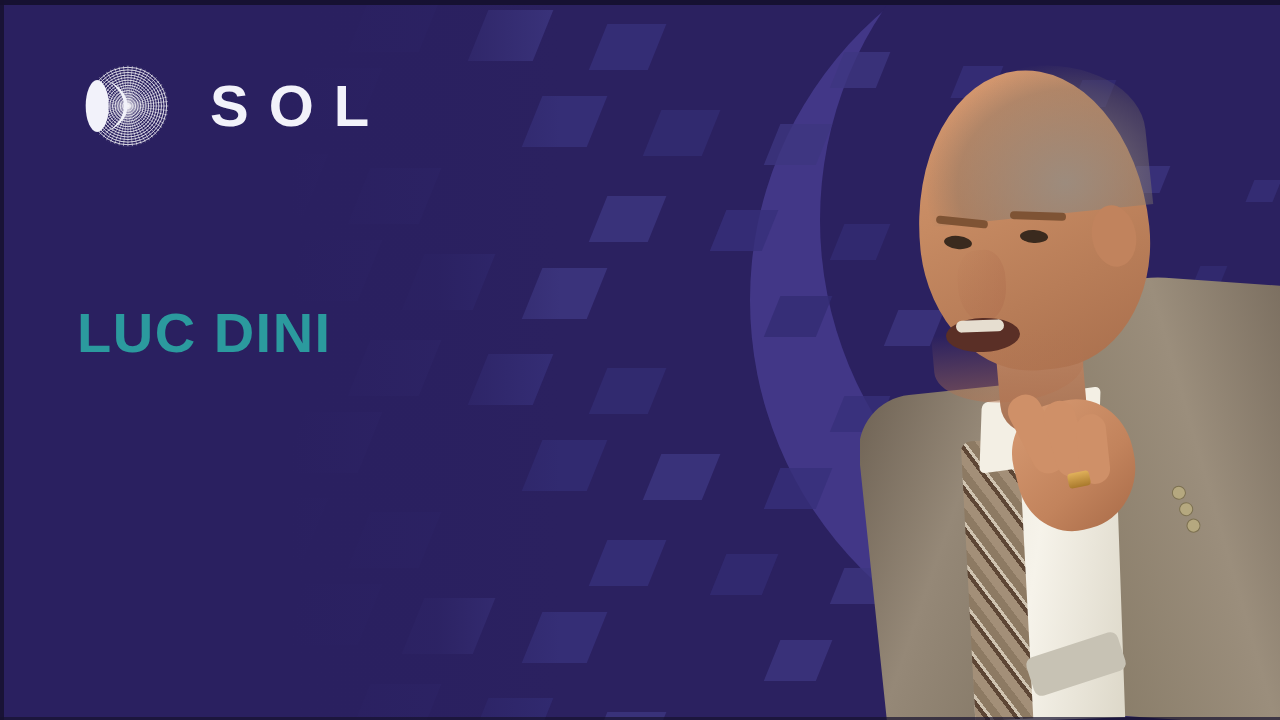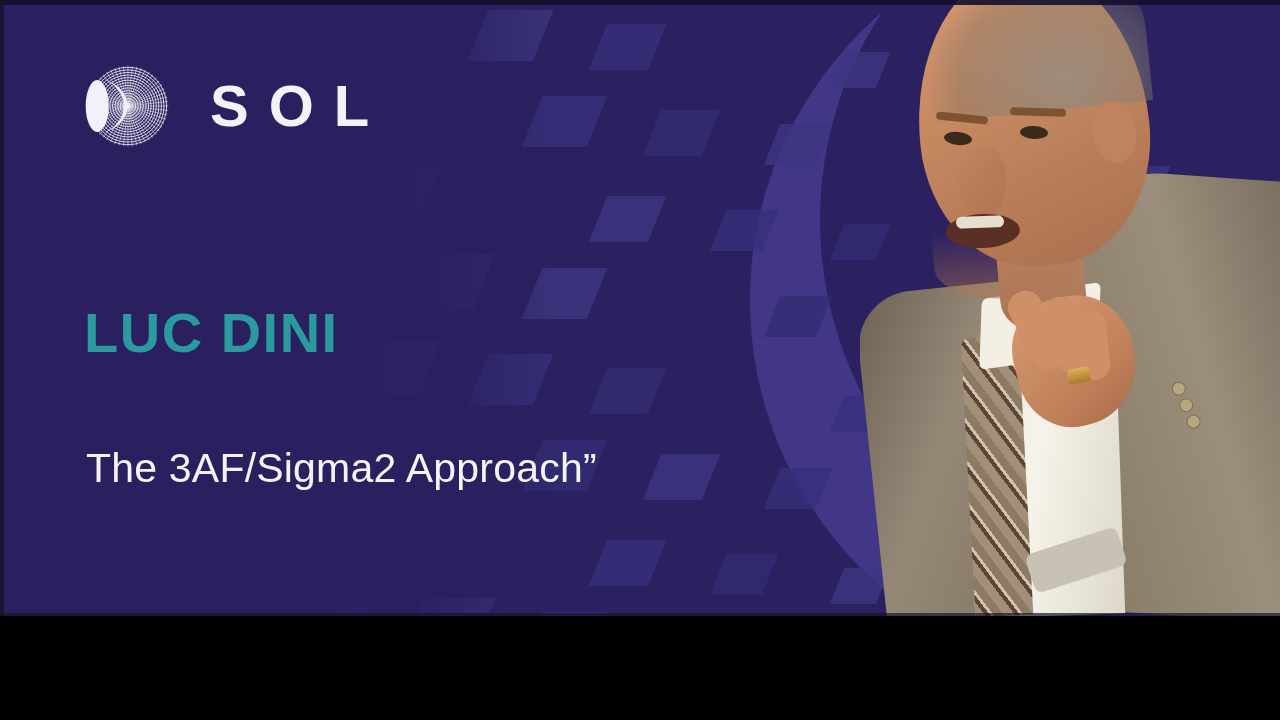--- a/index.html
+++ b/index.html
@@ -4,21 +4,21 @@
 <style>
   * { margin:0; padding:0; box-sizing:border-box; }
   html, body {
     width:1280px; height:720px; overflow:hidden;
     background:#000;
     font-family:"Liberation Sans", sans-serif;
   }
 
   #slide {
     position:relative;
-    width:1280px; height:616px;
+    width:1280px; height:720px;
     overflow:hidden;
     background:#0f172a;
   }
 
   
   .bg-base {
     position:absolute; inset:0;
     background:#2b2160;
   }
   .bg-arc {
@@ -73,21 +73,21 @@
     color:#f2f2fa;
     font-size:58px;
     font-weight:bold;
     letter-spacing:20px;
     line-height:1;
     padding-left:2px;
   }
 
   
   .speaker-name {
-    position:absolute; left:84px; top:305px;
+    position:absolute; left:77px; top:305px;
     color:#2b9a9e;
     font-size:56px;
     font-weight:bold;
     letter-spacing:1.5px;
     line-height:1;
     white-space:nowrap;
   }
 
   
   .title-block {
@@ -457,19 +457,18 @@
         </g>
       <path d="M26 22 A34 30 0 0 1 26 78 A40 30 0 0 0 26 22 Z" fill="#f2f2fa"></path>
       <ellipse cx="20" cy="50" rx="12" ry="27" fill="#f2f2fa"></ellipse>
     </svg>
     <div class="logo-word">SOL</div>
   </div>
 
   <div class="speaker-name">LUC DINI</div>
 
   <div class="title-block">
-    <div class="title-line2">The 3AF/Sigma2 Approach”</div>
   </div>
 
   <div class="edge-top"></div>
   <div class="edge-left"></div>
   <div class="edge-bottom"></div>
 </div>
 
 </body></html>

